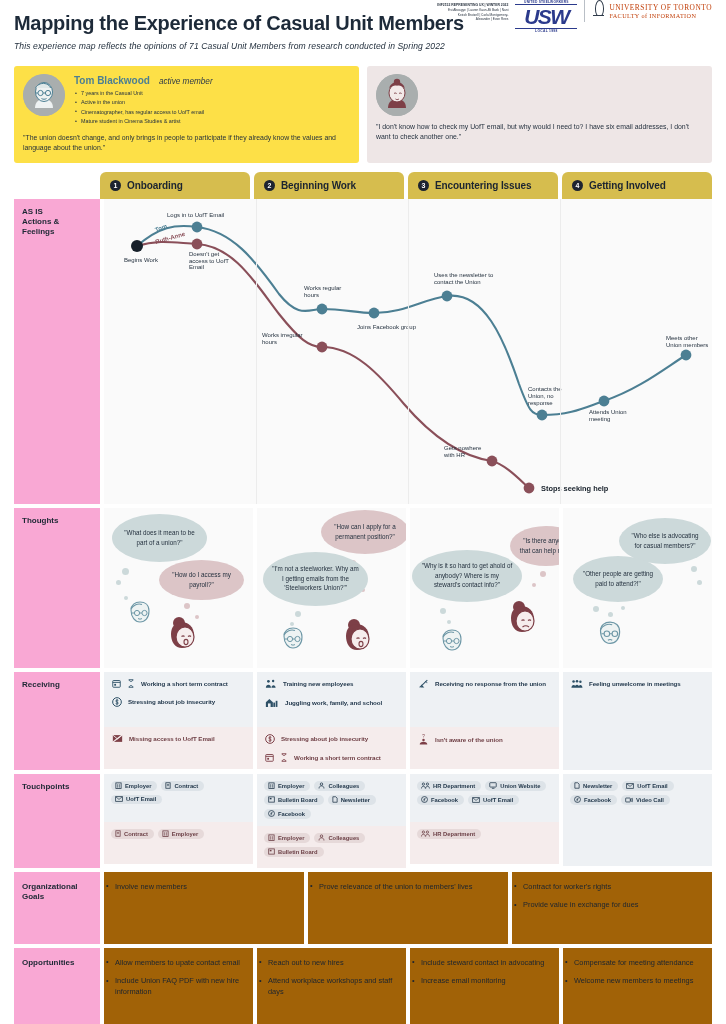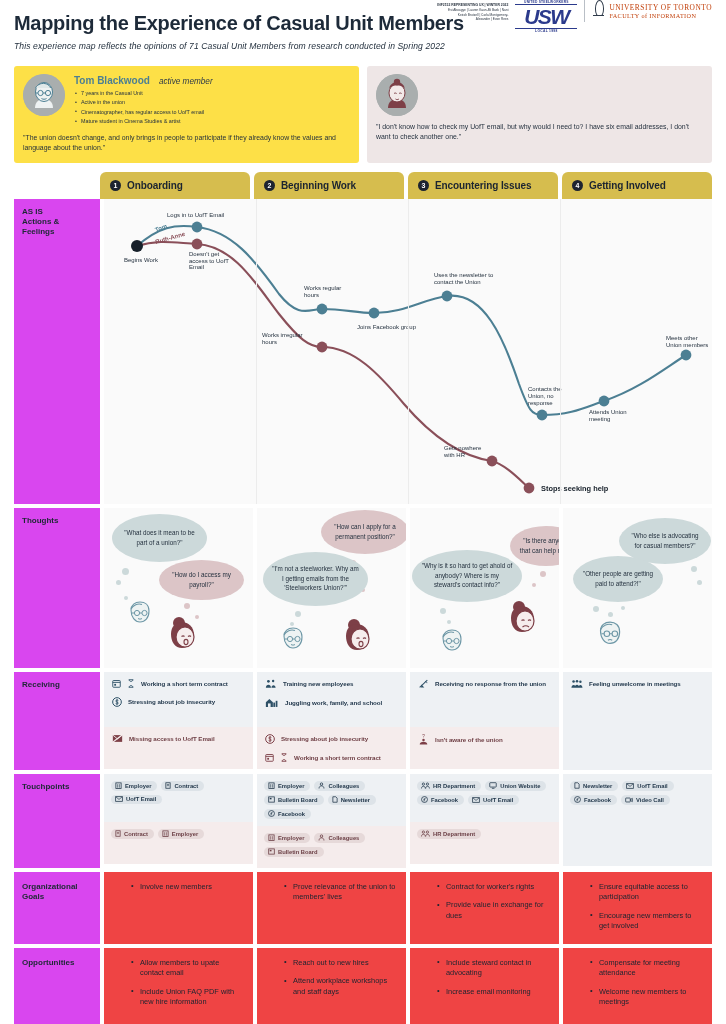--- a/index.html
+++ b/index.html
@@ -85,21 +85,21 @@
   }
   .phase-num {
     width: 11px; height: 11px; border-radius: 50%; background: #1d2430; color: #fff;
     font-size: 7px; font-weight: bold; display: flex; align-items: center; justify-content: center;
   }
   .phase-label { font-size: 10px; font-weight: 600; color: #1b2430; letter-spacing: -0.1px; }
 
   
   .row { display: flex; gap: 4px; margin-bottom: 4px; }
   .rowlabel {
-    width: 86px; flex: 0 0 86px; background: #d946ef;
+    width: 86px; flex: 0 0 86px; background: #f9a8d4;
     font-size: 8px; font-weight: bold; color: #1d2834;
     padding: 8px 0 0 8px; line-height: 1.3;
   }
   .rowbody { flex: 1; position: relative; }
 
   
   .chart-wrap { background: #fafafa; height: 305px; position: relative; }
   .chart-wrap svg { display: block; }
   .chart-sep { position: absolute; top: 0; width: 1px; height: 100%; background: #ececec; }
 
@@ -139,21 +139,21 @@
   .chip {
     display: inline-flex; align-items: center; gap: 3px;
     border-radius: 7px; padding: 1.5px 6px 1.5px 4px;
     font-size: 5.8px; font-weight: bold; white-space: nowrap;
   }
   .tp-top .chip { background: #dde3e8; color: #24394c; }
   .tp-bot .chip { background: #e6d9d9; color: #6b3f45; }
 
   
   .gold-grid { display: flex; gap: 4px; }
-  .gold-cell { flex: 1; background: #ef4444; padding: 10px 10px 12px 27px; }
+  .gold-cell { flex: 1; background: #a16207; padding: 10px 10px 12px 2px; }
   .gold-cell ul { list-style: none; }
   .gold-cell li {
     font-size: 7.4px; line-height: 1.42; color: #1b2430;
     position: relative; padding-left: 9px; margin-bottom: 8px;
   }
   .gold-cell li:last-child { margin-bottom: 0; }
   .gold-cell li:before { content: "•"; position: absolute; left: 0; top: -0.5px; }
   .r-goals .rowlabel, .r-opps .rowlabel { padding-top: 10px; }
   .r-goals .gold-grid, .r-goals .rowlabel { min-height: 72px; }
   .r-opps .gold-grid, .r-opps .rowlabel { min-height: 82px; }
@@ -768,26 +768,20 @@
           <ul>
               <li>Prove relevance of the union to members' lives</li>
             </ul>
         </div>
         <div class="gold-cell">
           <ul>
             <li>Contract for worker's rights</li>
             <li>Provide value in exchange for dues</li>
           </ul>
         </div>
-        <div class="gold-cell">
-          <ul>
-            <li>Ensure equitable access to participation</li>
-            <li>Encourage new members to get involved</li>
-          </ul>
-        </div>
       </div>
     </div>
   </div>
 
   <div class="row r-opps">
     <div class="rowlabel">Opportunities</div>
     <div class="rowbody">
       <div class="gold-grid">
         <div class="gold-cell">
           <ul>

